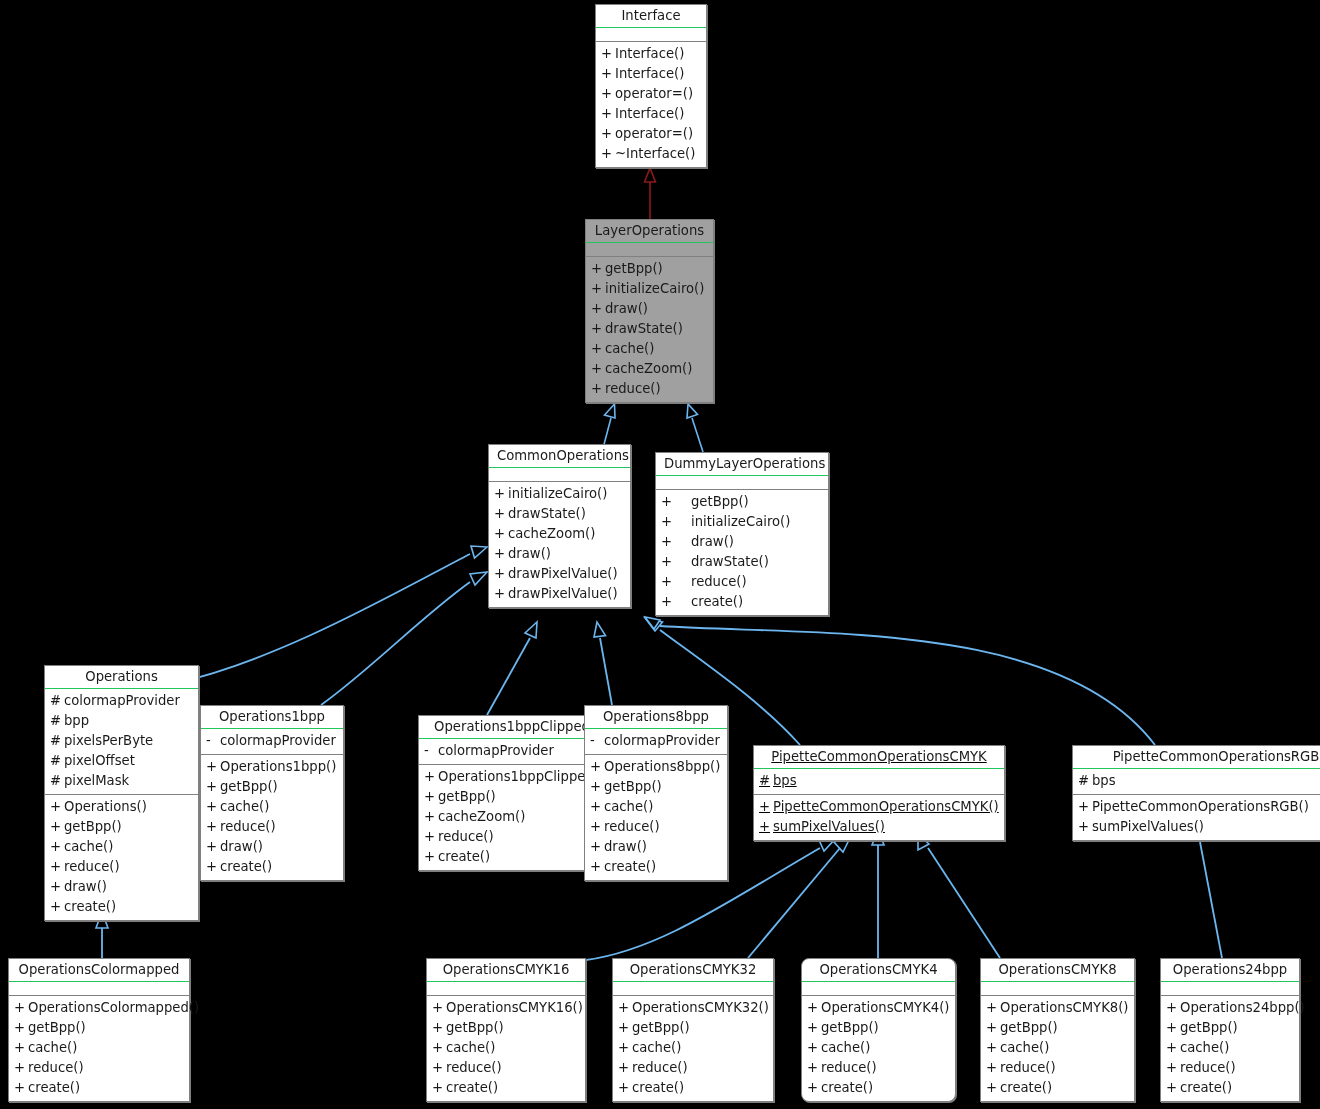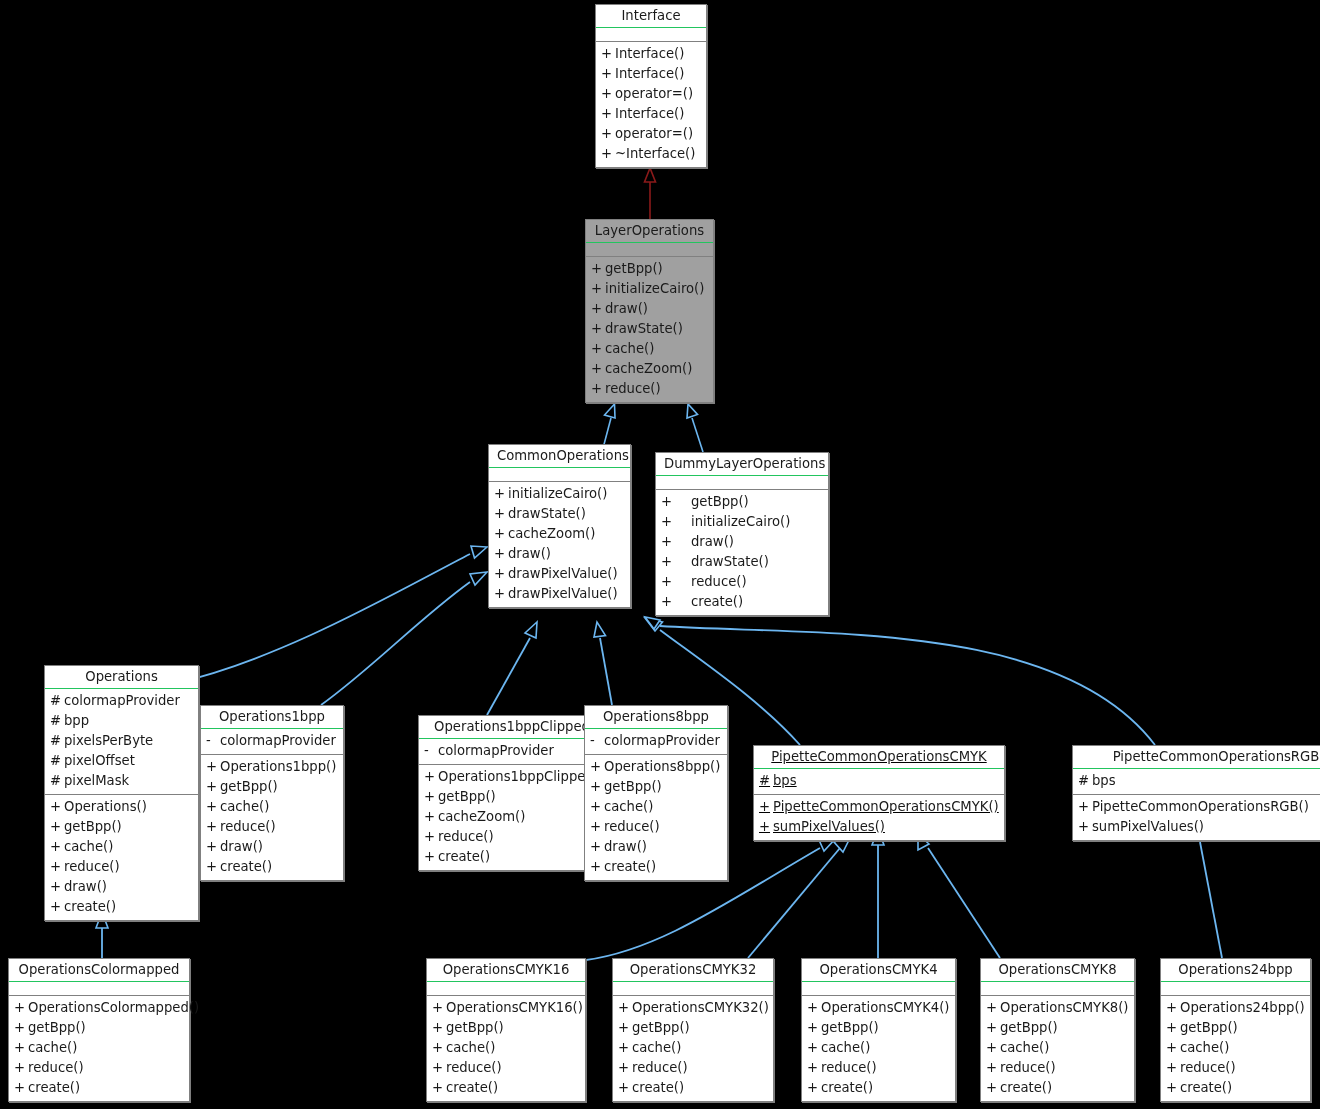--- a/index.html
+++ b/index.html
@@ -548,21 +548,21 @@
           <div class="member">
             <span class="vis">+</span>
             <span class="mname">reduce()</span>
           </div>
           <div class="member">
             <span class="vis">+</span>
             <span class="mname">create()</span>
           </div>
         </div>
       </div>
-      <div class="node" style="left: 801px; top: 958px; width: 155px;">
+      <div class="node" style="left: 801px; top: 958px; width: 155px; border-radius: 8px;">
         <div class="node-title">OperationsCMYK4</div>
         <div class="compartment empty"></div>
         <div class="compartment last">
           <div class="member">
             <span class="vis">+</span>
             <span class="mname">OperationsCMYK4()</span>
           </div>
           <div class="member">
             <span class="vis">+</span>
             <span class="mname">getBpp()</span>
@@ -600,21 +600,21 @@
           <div class="member">
             <span class="vis">+</span>
             <span class="mname">reduce()</span>
           </div>
           <div class="member">
             <span class="vis">+</span>
             <span class="mname">create()</span>
           </div>
         </div>
       </div>
-      <div class="node" style="left: 1160px; top: 958px; width: 151px;">
+      <div class="node" style="left: 1160px; top: 958px; width: 140px;">
         <div class="node-title">Operations24bpp</div>
         <div class="compartment empty"></div>
         <div class="compartment last">
           <div class="member">
             <span class="vis">+</span>
             <span class="mname">Operations24bpp()</span>
           </div>
           <div class="member">
             <span class="vis">+</span>
             <span class="mname">getBpp()</span>

